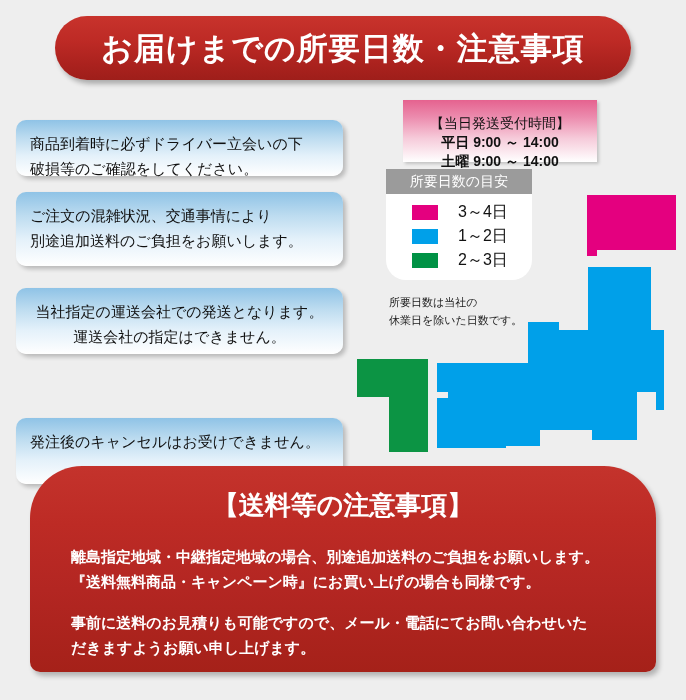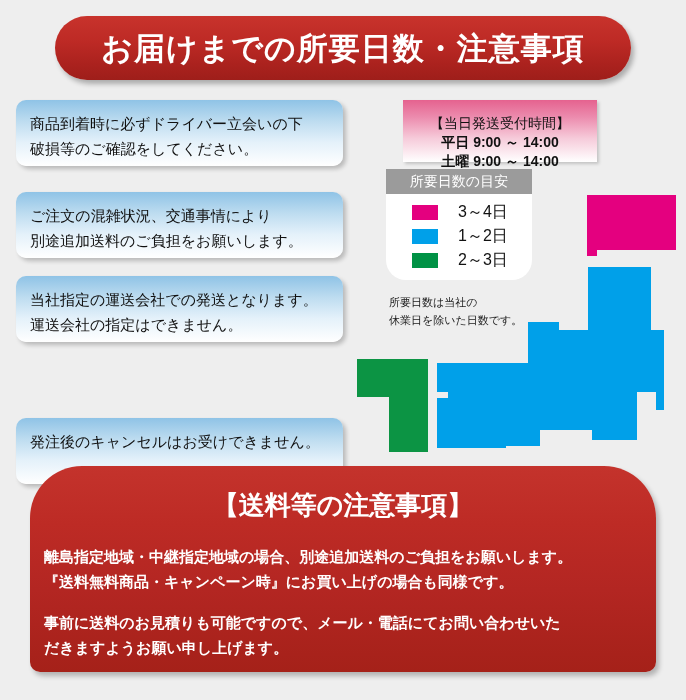--- a/index.html
+++ b/index.html
@@ -48,23 +48,23 @@
     box-shadow: 3px 3px 4px rgba(0,0,0,0.22);
     box-sizing: border-box;
     padding: 11px 14px 8px 14px;
   }
   .note-box .note-line {
     color: #101010;
     font-size: 15px;
     line-height: 25px;
     white-space: nowrap;
   }
-  #note-box-1 { top: 100px;  height: 66px; }
-  #note-box-2 { top: 192px;  height: 66px; }
-  #note-box-3 { top: 276px;  height: 66px; }
+  #note-box-1 { top: 120px;  height: 56px; }
+  #note-box-2 { top: 192px;  height: 74px; }
+  #note-box-3 { top: 288px;  height: 66px; text-align: center; }
   #note-box-4 { top: 374px;  height: 66px; margin-top: 44px; }
 
   
   #hours-box {
     position: absolute;
     left: 403px;
     top: 100px;
     width: 194px;
     height: 62px;
     background: linear-gradient(180deg, #e5628f 0%, #ec8cae 28%, #f6cbda 62%, #ffffff 100%);
@@ -173,20 +173,21 @@
   }
   #shipping-body {
     margin-top: 26px;
   }
   #shipping-body .ship-line {
     color: #ffffff;
     font-size: 15px;
     font-weight: bold;
     line-height: 25px;
     white-space: nowrap;
+    margin-left: 27px;
   }
   #shipping-body .ship-gap {
     height: 16px;
   }
 </style>
 </head>
 <body>
 
 <div id="title-banner">
   <span class="title-text">お届けまでの所要日数・注意事項</span>

